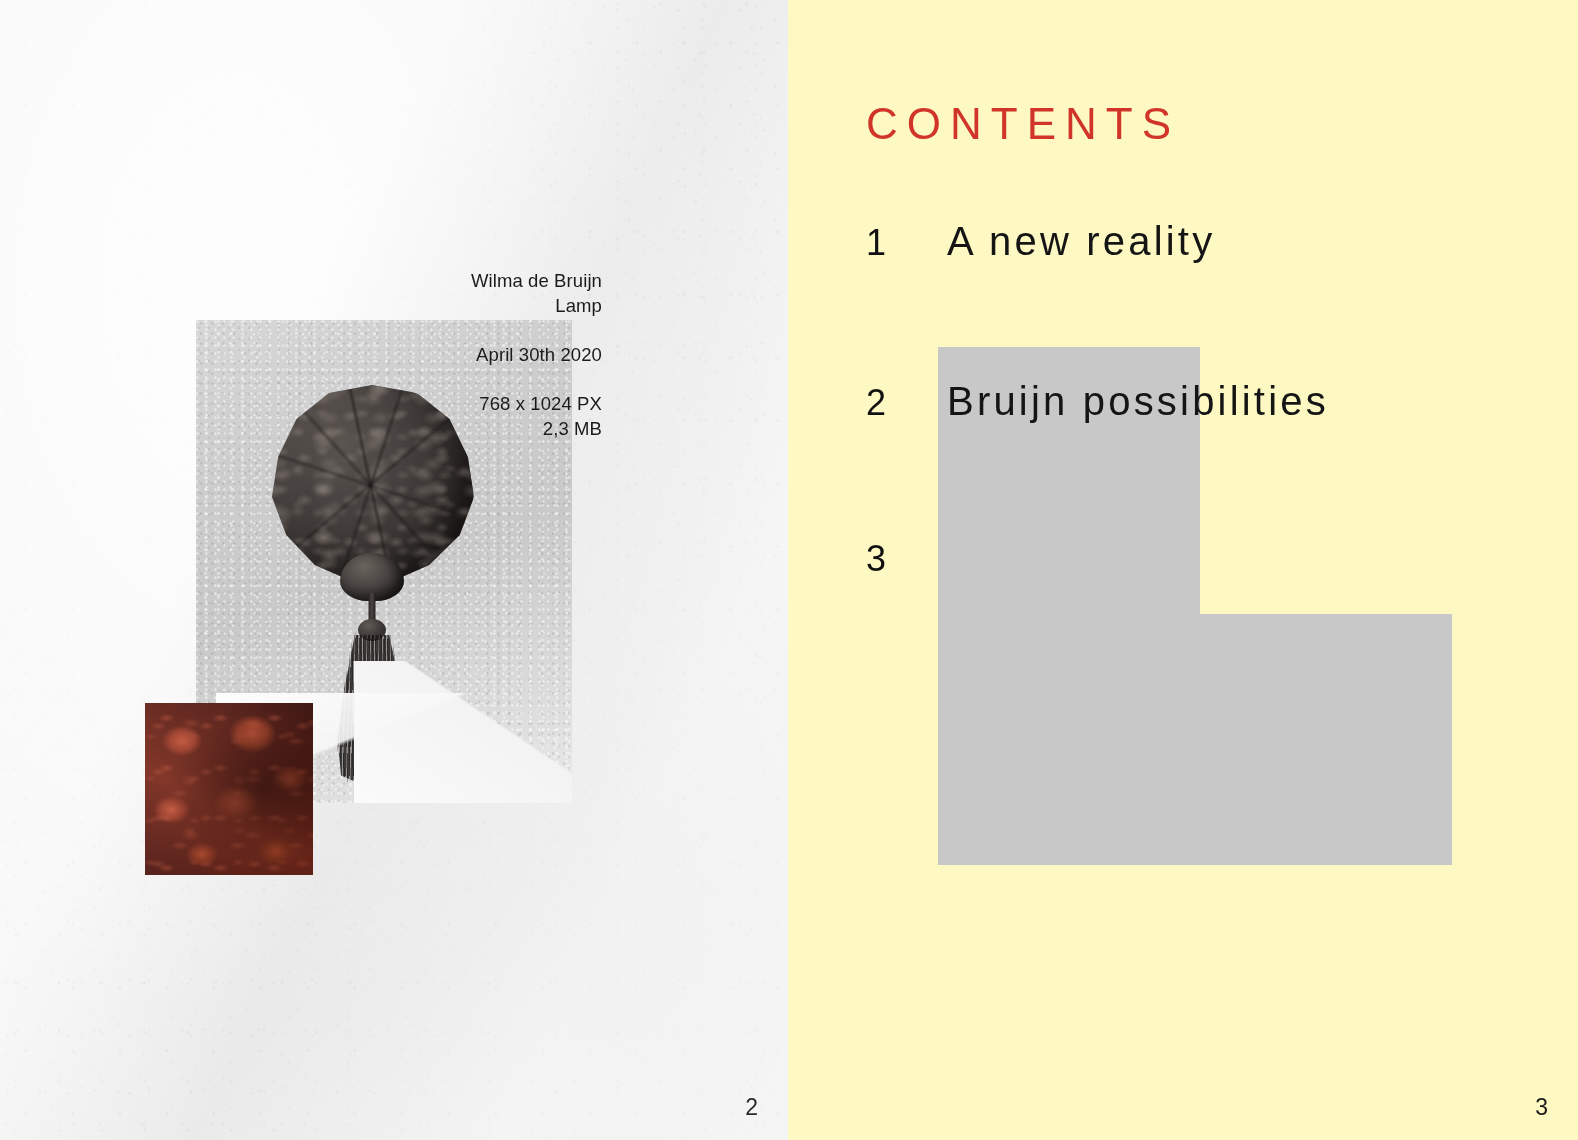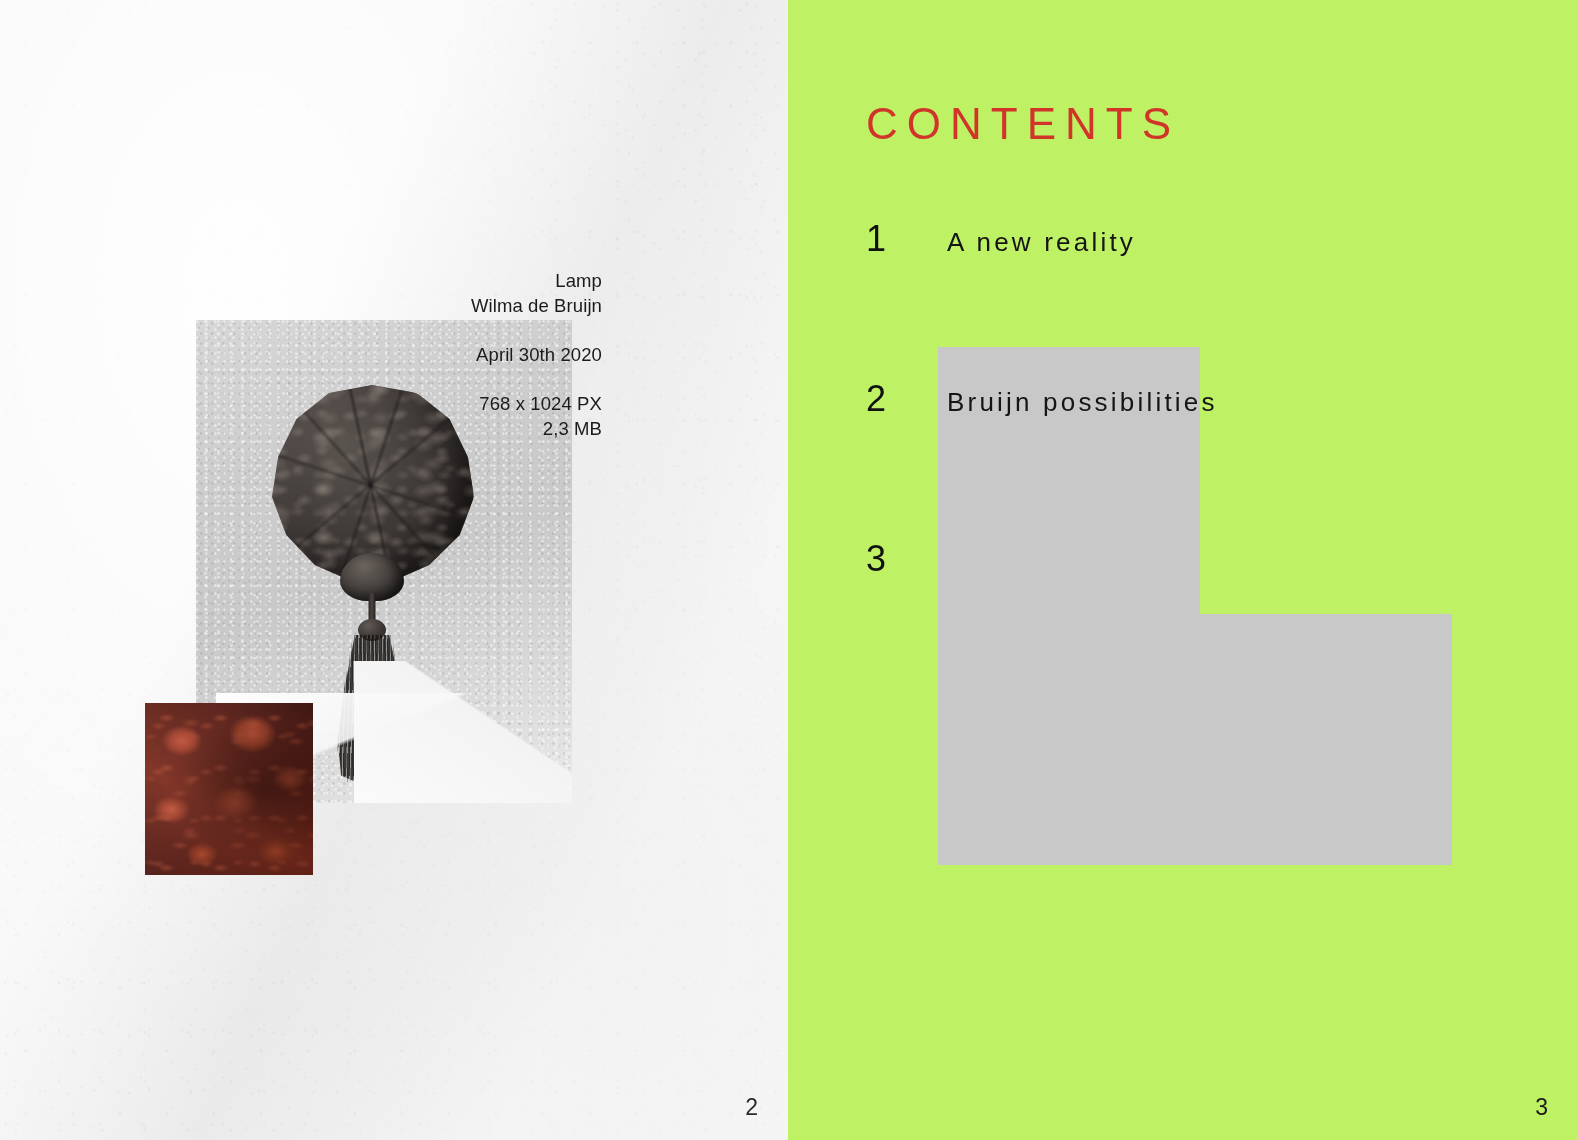--- a/index.html
+++ b/index.html
@@ -296,21 +296,21 @@
     z-index: 5;
   }
 
   
   .page-right {
     position: absolute;
     left: 788px;
     top: 0;
     width: 790px;
     height: 1140px;
-    background: #bef264;
+    background: #fef9c3;
     overflow: hidden;
   }
 
   .contents-title {
     position: absolute;
     left: 78px;
     top: 99px;
     font-size: 44px;
     letter-spacing: 9px;
     color: #d1352a;
@@ -358,21 +358,21 @@
     align-items: baseline;
     white-space: nowrap;
   }
   .toc-row .num {
     width: 81px;
     font-size: 36px;
     color: #111111;
     line-height: 1;
   }
   .toc-row .lbl {
-    font-size: 26px;
+    font-size: 40px;
     letter-spacing: 3.2px;
     color: #151515;
     line-height: 1;
   }
   .toc-row-1 { top: 221px; }
   .toc-row-2 { top: 381px; }
   .toc-row-3 { top: 541px; }
 
   .page-num-right {
     position: absolute;
@@ -407,22 +407,22 @@
     </div>
 
     <div class="photo-crop">
       <div class="rose"></div>
       <div class="leaves"></div>
       <div class="shade"></div>
     </div>
 
     <div class="caption">
       <div class="grp">
+        <span class="line">Wilma de Bruijn</span>
         <span class="line">Lamp</span>
-        <span class="line">Wilma de Bruijn</span>
       </div>
       <div class="grp">
         <span class="line">April 30th 2020</span>
       </div>
       <div class="grp">
         <span class="line">768 x 1024 PX</span>
         <span class="line">2,3  MB</span>
       </div>
     </div>
 

